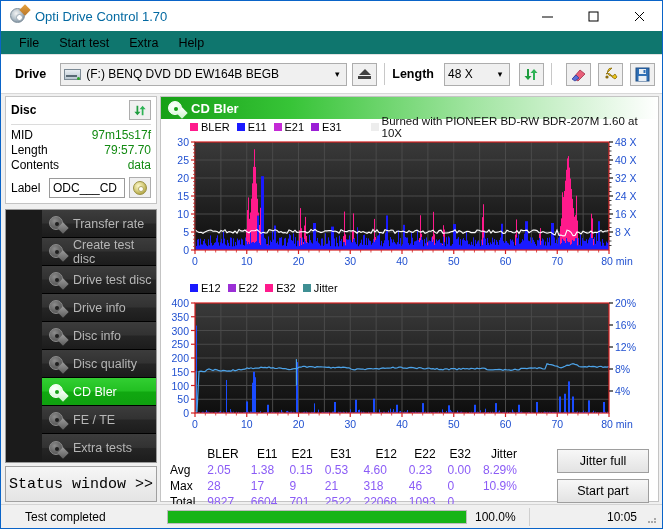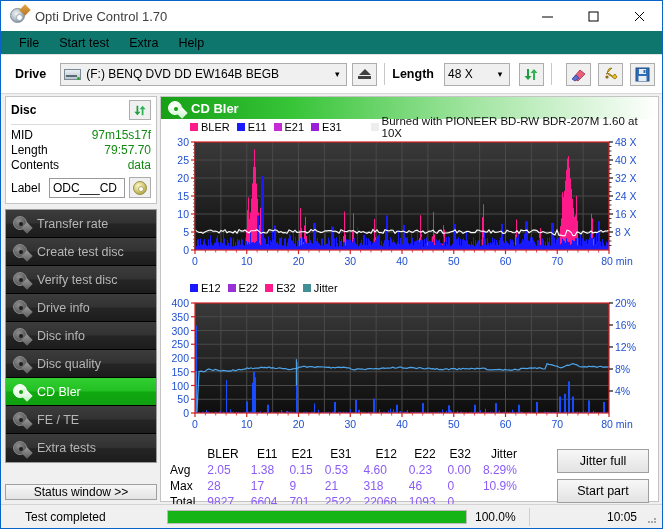--- a/index.html
+++ b/index.html
@@ -35,21 +35,21 @@
   }
   .title-icon .disc:after {
     content:""; position:absolute; left:5px; top:5px; width:5px; height:5px;
     border-radius:50%; background:#fff; border:1px solid #9aa8b4;
   }
   .title-icon .pen {
     position:absolute; right:-1px; top:-1px; width:8px; height:8px;
     background:linear-gradient(135deg,#e8a33d 0%, #b8762a 100%);
     transform:rotate(45deg);
   }
-  .title-text { font-size:13px; color:#404040; flex:1 1 auto; }
+  .title-text { font-size:13px; color:#0369a1; flex:1 1 auto; }
   .win-btns { display:flex; height:30px; flex:0 0 auto; }
   .win-btn {
     width:46px; height:30px; display:flex; align-items:center; justify-content:center;
     font-size:13px; color:#000; background:transparent;
   }
   .win-btn svg { display:block; }
   
   .menubar {
     height:24px; background:#0f766e; display:flex; align-items:center;
     padding-left:8px; border-bottom:1px solid #e2e2e2; flex:0 0 auto;
@@ -133,20 +133,21 @@
     border:1px solid #9a9040; position:relative;
   }
   .cd-glyph:after{content:"";position:absolute;left:4px;top:4px;width:4px;height:4px;border-radius:50%;background:#fff;border:1px solid #b0a860;}
   
   .navlist { margin-top:5px; border:1px solid #9a9a9a; background:#1b1b1b; }
   .nav-item {
     height:28px; display:flex; align-items:center;
     background:linear-gradient(#3c3c3c 0%, #323232 48%, #252525 52%, #1c1c1c 100%);
     border-bottom:1px solid #000; color:#b6b6b6; font-size:12.5px;
     padding-left:6px;
+    margin-left:36px;
   }
   .nav-item:last-child { border-bottom:none; }
   .nav-item.active {
     background:linear-gradient(#32cf32 0%, #22c022 48%, #10a810 52%, #0fa00f 100%);
     color:#ffffff;
   }
   .nav-ico { width:19px; height:17px; flex:0 0 auto; margin-right:6px; position:relative; }
   .nav-ico .d {
     position:absolute; left:1px; top:1px; width:14px; height:14px; border-radius:50%;
     background:radial-gradient(circle at 38% 32%, #8d8d8d 0%, #6a6a6a 45%, #4a4a4a 100%);
@@ -162,23 +163,24 @@
   }
   .nav-item.active .nav-ico .d:after { background:#18a018; }
   .nav-ico .mk {
     position:absolute; right:0; bottom:0; width:8px; height:8px;
     background:linear-gradient(135deg,#9a9a9a,#5c5c5c); transform:rotate(45deg);
   }
   .nav-item.active .nav-ico .mk { background:linear-gradient(135deg,#ffffff,#bdf0bd); }
   .left-spacer { flex:1 1 auto; }
   .statusbtn-wrap { padding:3px 0 4px 0; }
   .status-window-btn {
-    height:16px; width:100%; background:linear-gradient(#f6f6f6,#e4e4e4);
+    height:36px; width:100%; background:linear-gradient(#f6f6f6,#e4e4e4);
     border:1px solid #a0a0a0; display:flex; align-items:center; justify-content:center;
-    font-size:12px;
+    font-size:15px;
+    font-family:Liberation Mono, monospace;
   }
   
   .rightpane {
     flex:1 1 auto; display:flex; flex-direction:column;
     background:#ffffff; border:1px solid #c4c4c4; margin:2px 3px 2px 0; min-width:0;
   }
   .panel-head {
     height:22px; flex:0 0 auto;
     background:linear-gradient(to right,#16a016 0%, #37c437 26%, #9fe49f 62%, #ffffff 100%);
     display:flex; align-items:center; color:#fff; font-weight:bold; font-size:13px;
@@ -375,21 +377,21 @@
               <span class="d"></span>
               <span class="mk"></span>
             </span>
           <span>Create test disc</span>
         </div>
         <div class="nav-item">
           <span class="nav-ico">
               <span class="d"></span>
               <span class="mk"></span>
             </span>
-          <span>Verify test disc</span>
+          <span>Drive test disc</span>
         </div>
         <div class="nav-item">
           <span class="nav-ico">
               <span class="d"></span>
               <span class="mk"></span>
             </span>
           <span>Drive info</span>
         </div>
         <div class="nav-item">
           <span class="nav-ico">

